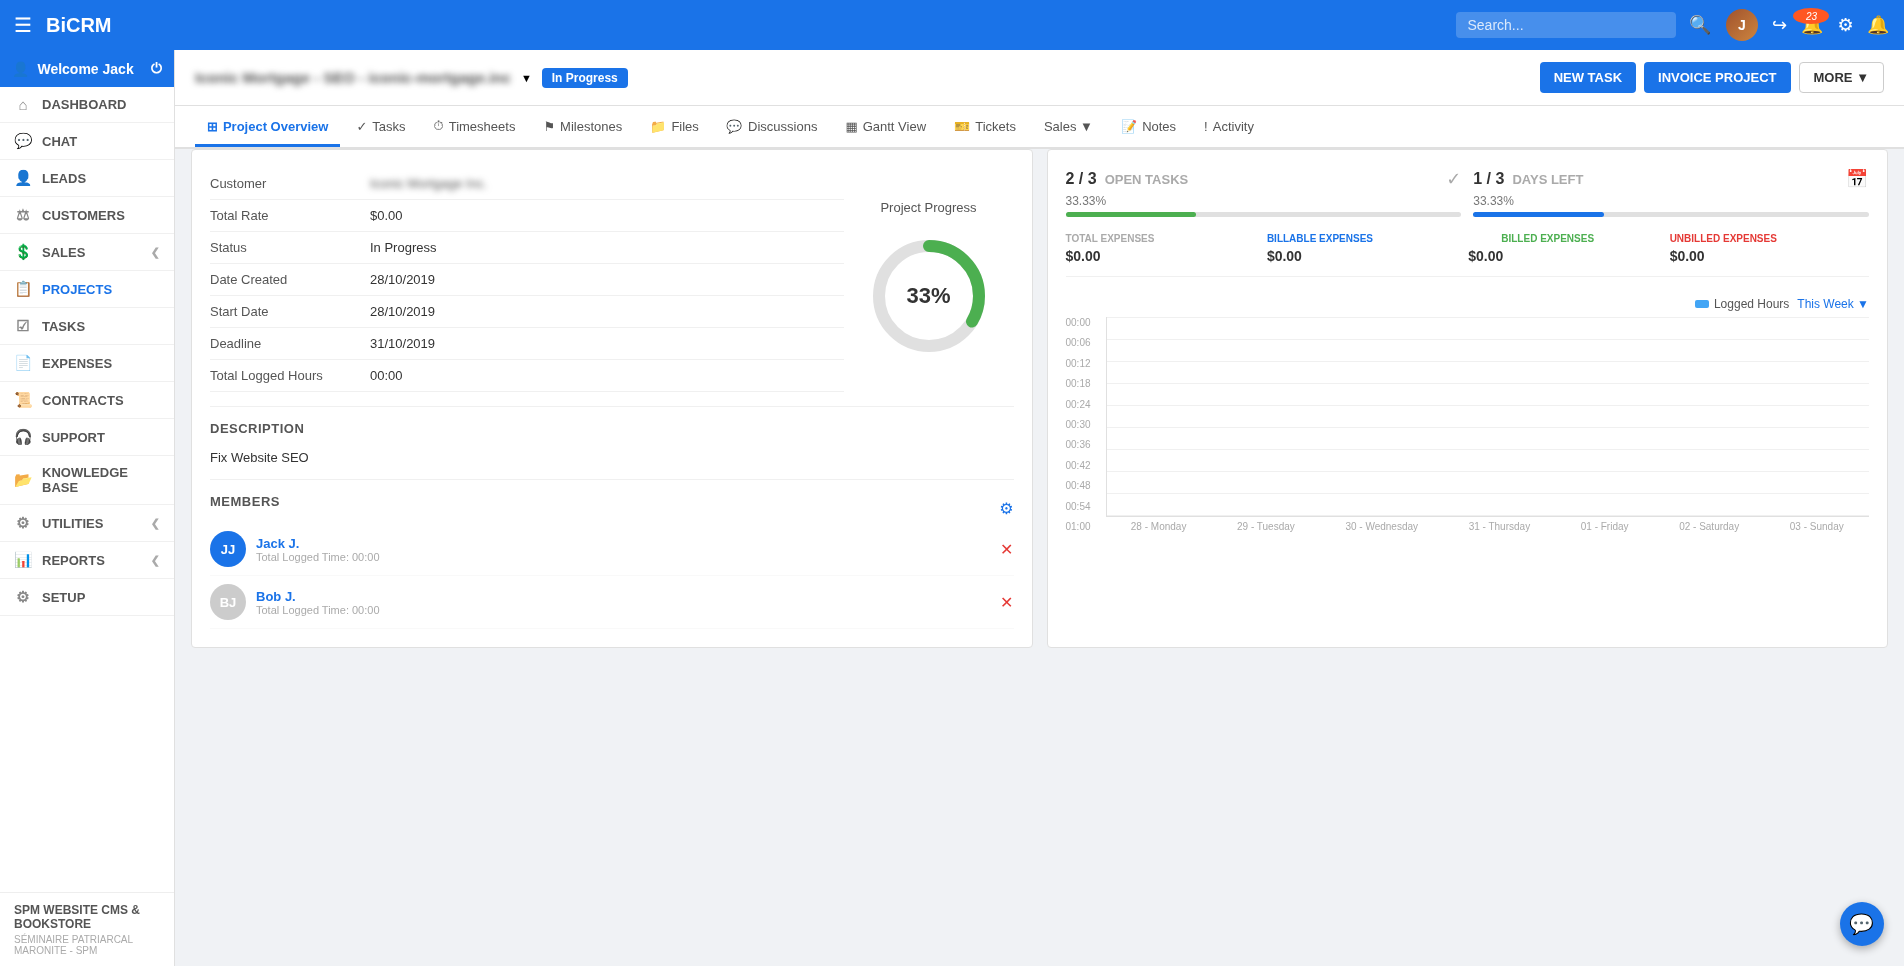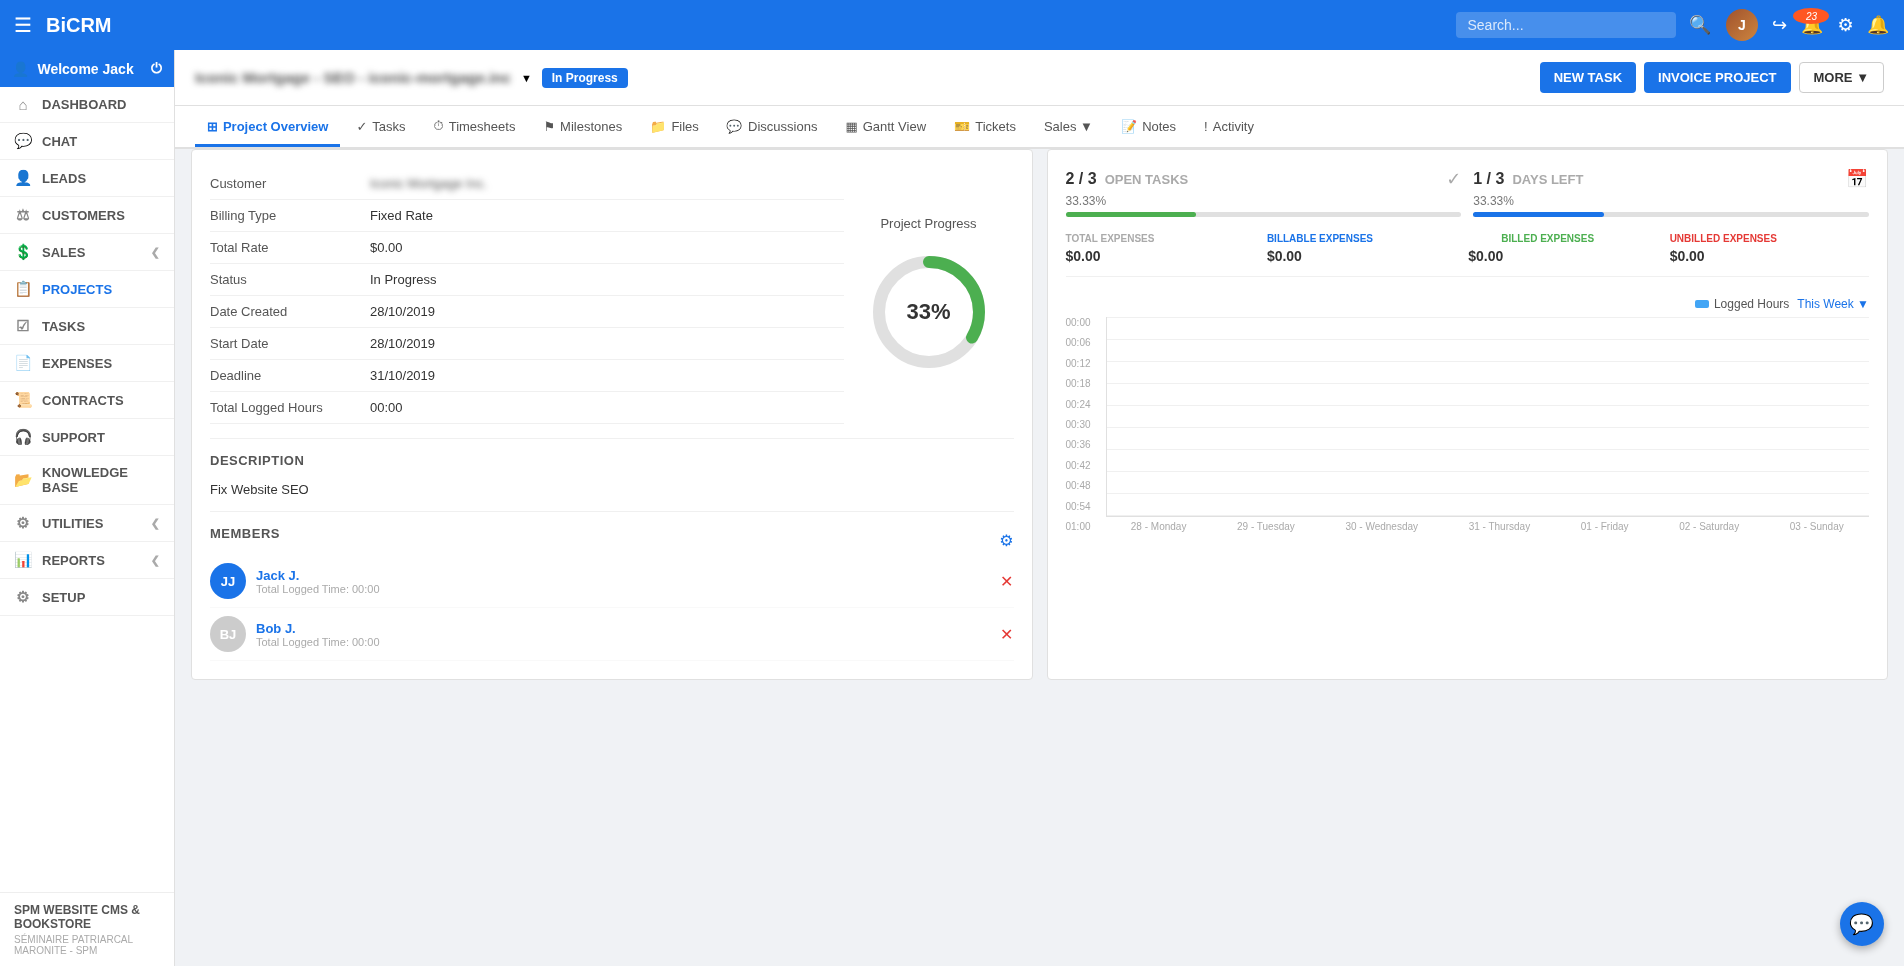--- a/index.html
+++ b/index.html
@@ -520,24 +520,20 @@
 
       <div class="card">
 
         <div style="display:grid; grid-template-columns: 1fr auto;">
           <div>
             <div class="overview-row">
               <span class="overview-label">Customer</span>
               <span class="overview-value overview-value-blur" style="filter:blur(3px);">Iconic Mortgage Inc.</span>
             </div>
             <div class="overview-row">
-              <span class="overview-label">Billing Type</span>
-              <span class="overview-value">Fixed Rate</span>
-            </div>
-            <div class="overview-row">
               <span class="overview-label">Total Rate</span>
               <span class="overview-value">$0.00</span>
             </div>
             <div class="overview-row">
               <span class="overview-label">Status</span>
               <span class="overview-value">In Progress</span>
             </div>
             <div class="overview-row">
               <span class="overview-label">Date Created</span>
               <span class="overview-value">28/10/2019</span>

